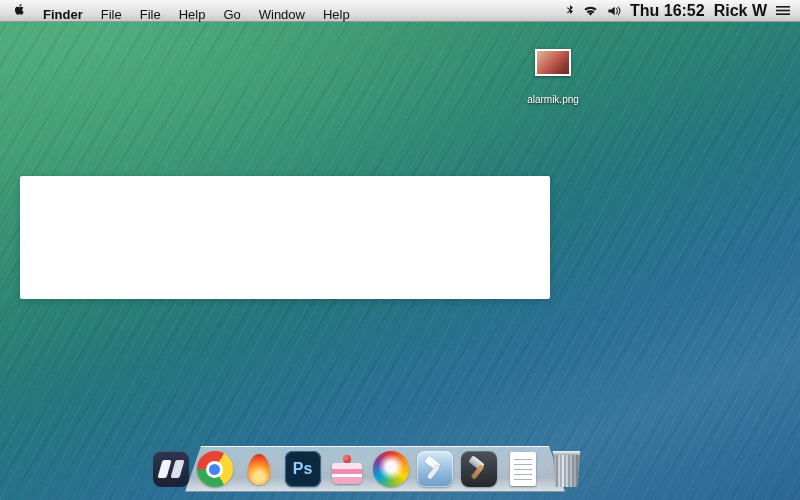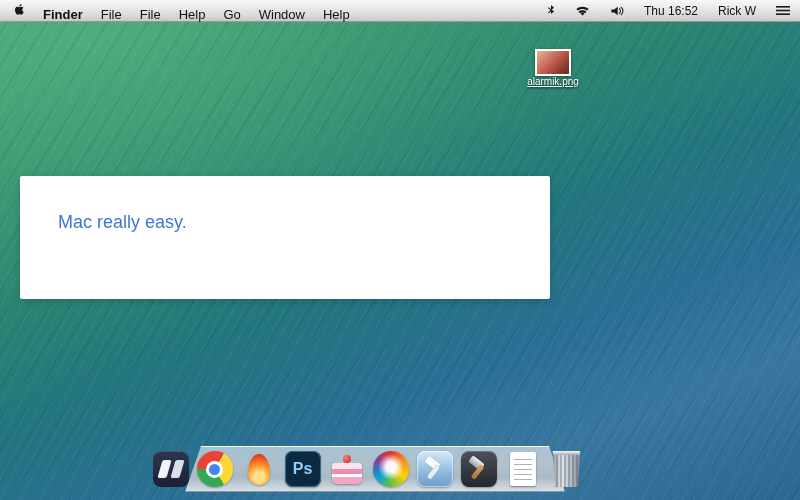--- a/index.html
+++ b/index.html
@@ -25,32 +25,32 @@
     position:absolute; top:0; left:0; right:0; height:22px; z-index:20;
     background:linear-gradient(#f8f8f8, #dcdcdc 70%, #c9c9c9);
     border-bottom:1px solid #989898;
     display:flex; align-items:center;
     font-size:13px; color:#111;
   }
   .mb-left { display:flex; align-items:center; height:22px; }
   .menu-item { padding:0 9px; height:22px; line-height:21px; cursor:default;margin-top:9px; }
   .menu-item.app { font-weight:bold; }
   .apple { padding:0 8px 0 13px; display:flex; align-items:center; height:22px; }
-  .mb-right { margin-left:auto; display:flex; align-items:center; gap:20px; padding-right:10px; font-size:12px; }
+  .mb-right { margin-left:auto; display:flex; align-items:center; gap:9px; padding-right:10px; font-size:16px;font-weight:bold; }
   .status-icon { display:flex; align-items:center; }
   .mb-clock, .mb-user { line-height:22px; }
 
   
   .desktop-file { position:absolute; left:521px; top:49px; width:64px; text-align:center; z-index:5; }
   .thumb {
     width:36px; height:27px; margin:0 auto;
     background:linear-gradient(135deg, #dca88e 8%, #c35c4f 50%, #8a3a30 78%, #6e2a24 100%);
     border:2px solid #fff; box-shadow:0 1px 3px rgba(0,0,0,.45);
   }
-  .file-label { margin-top:0; font-size:10px; color:#fff; text-shadow:0 1px 2px rgba(0,0,0,.85);text-decoration:underline; }
+  .file-label { margin-top:18px; font-size:10px; color:#fff; text-shadow:0 1px 2px rgba(0,0,0,.85); }
 
   
   .card {
     position:absolute; left:20px; top:176px; width:530px; height:123px;
     background:#ffffff; border-radius:2px; z-index:6;
     box-shadow:0 2px 8px rgba(0,0,0,.18);
   }
   .card-text { padding:31px 30px 0 38px; font-size:18px; color:#3e78d2; line-height:30px; }
 
   
@@ -192,21 +192,20 @@
     </div>
   </div>
 
   <div class="desktop-file">
     <div class="thumb"></div>
     <div class="file-label">alarmik.png</div>
   </div>
 
   <div class="card">
     <div class="card-text">
-      <div>Mac really easy.</div>
     </div>
   </div>
 
   <div class="dock">
     <div class="dock-shelf"></div>
     <div class="dock-icons">
       <div class="dicon icon-darkapp">
         <span class="da-shape1"></span>
         <span class="da-shape2"></span>
       </div>

